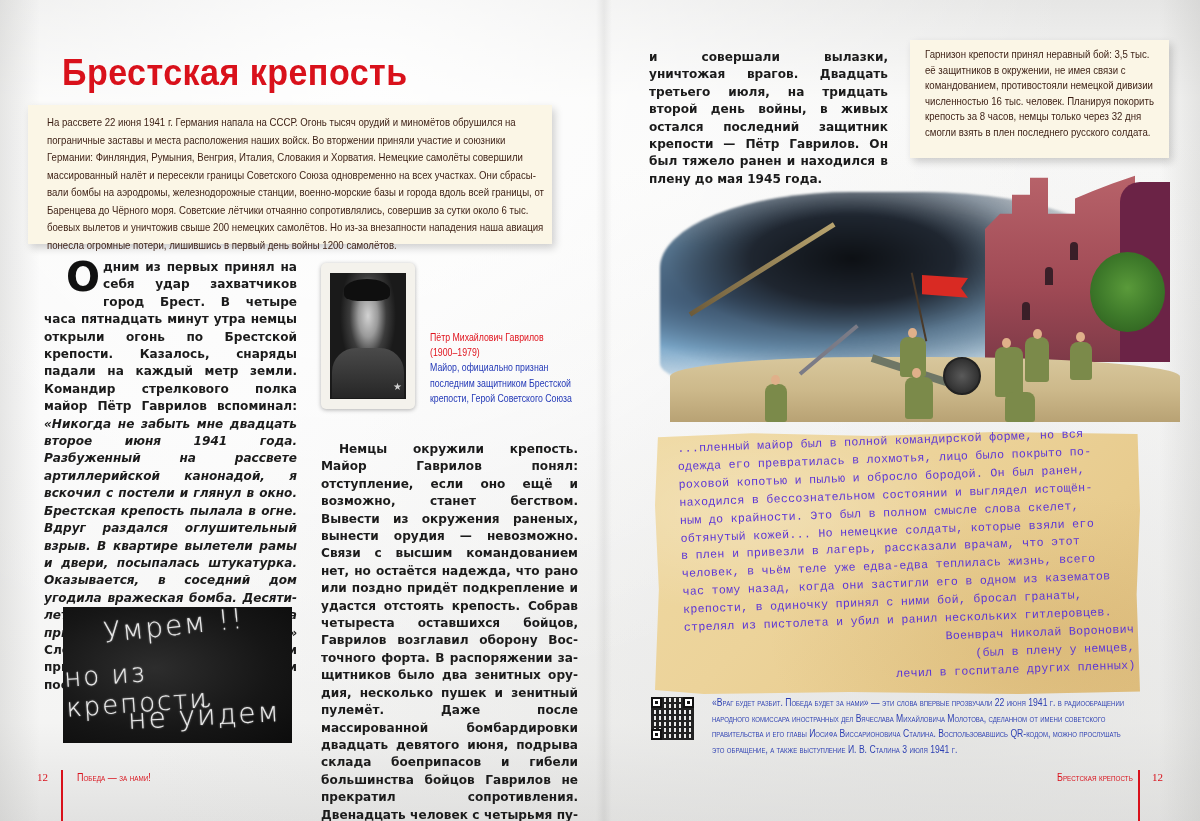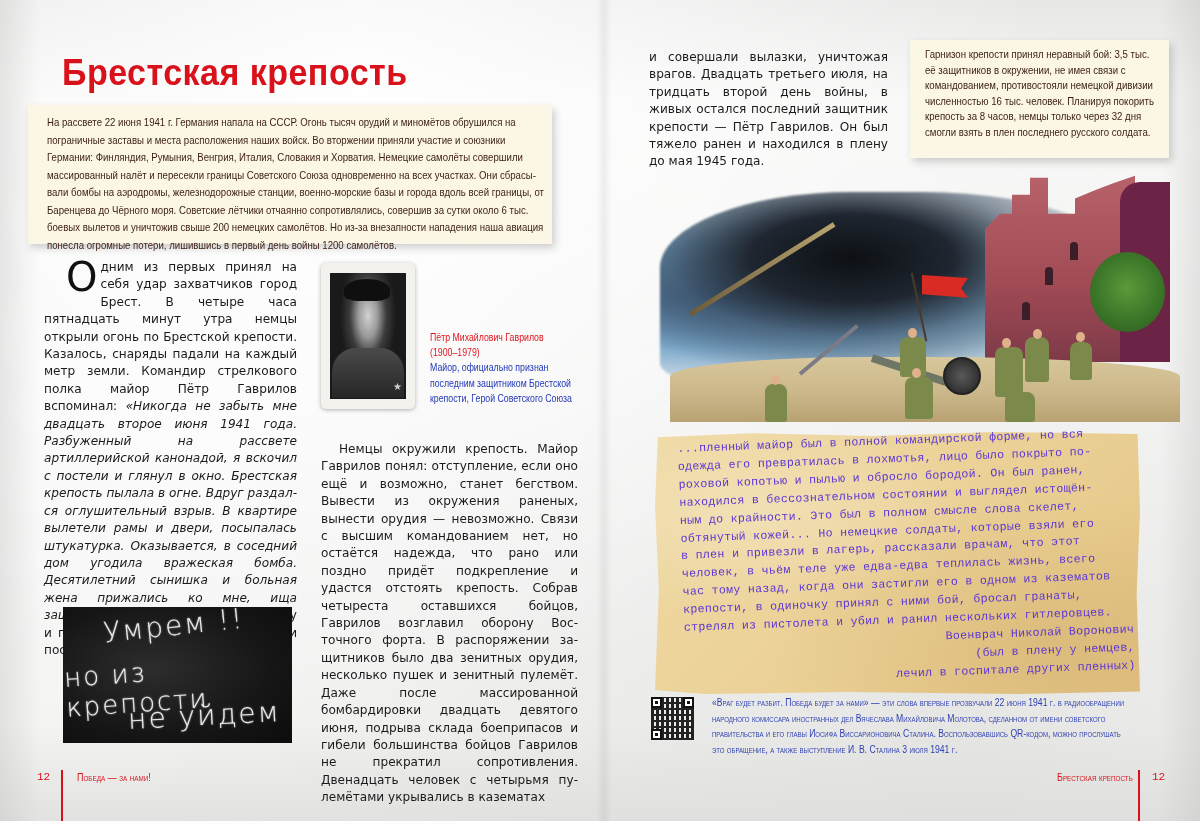--- a/index.html
+++ b/index.html
@@ -45,21 +45,21 @@
   .intro-text {
     position: absolute; left: 47px; top: 114px; width: 500px;
     font-family: "Liberation Sans", sans-serif; font-size: 11.2px; line-height: 17.5px;
     color: #3a1d12; text-align: left;
     transform: scaleX(0.86); transform-origin: left top; width: 581px;
   }
 
   .col {
     position: absolute;
     font-family: "DejaVu Sans", sans-serif; font-size: 12.1px; line-height: 17.4px;
-    color: #1b1b1b; text-align: justify;
+    color: #1b1b1b; text-align: justify; font-weight: bold;
   }
   .col1 { left: 44px; top: 259px; width: 253px; }
   .col1 .dropcap {
     float: left; font-size: 40px; line-height: 34px; margin: 1px 3px 0 22px;
     font-family: "DejaVu Sans", sans-serif; color: #111;
   }
   .col1 .it { font-style: italic; }
   .col2 { left: 321px; top: 441px; width: 257px; text-indent: 18px; }
   .col3 { left: 649px; top: 49px; width: 239px; }
 
@@ -211,21 +211,21 @@
   .qr-finder::after { content: ""; position: absolute; left: 2px; top: 2px; width: 3px; height: 3px; background: #111; }
   .qr-note {
     position: absolute; left: 712px; top: 695px;
     font-family: "Liberation Sans", sans-serif; font-size: 10px; line-height: 15.5px;
     color: #2c3fb2; font-variant: small-caps;
     transform: scaleX(0.86); transform-origin: left top; width: 490px;
   }
 
   .footer-num {
     position: absolute; top: 771px;
-    font-family: Liberation Mono, monospace; font-size: 11px; color: #d9111b;
+    font-family: Liberation Serif, serif; font-size: 11px; color: #d9111b;
   }
   .footer-rule { position: absolute; top: 770px; width: 2px; height: 51px; background: #d9111b; }
   .footer-label {
     position: absolute; top: 772px;
     font-family: "Liberation Sans", sans-serif; font-size: 10px; color: #d9111b;
     font-variant: small-caps; transform: scaleX(0.9); transform-origin: left top;
   }
 </style>
 </head>
 <body>

